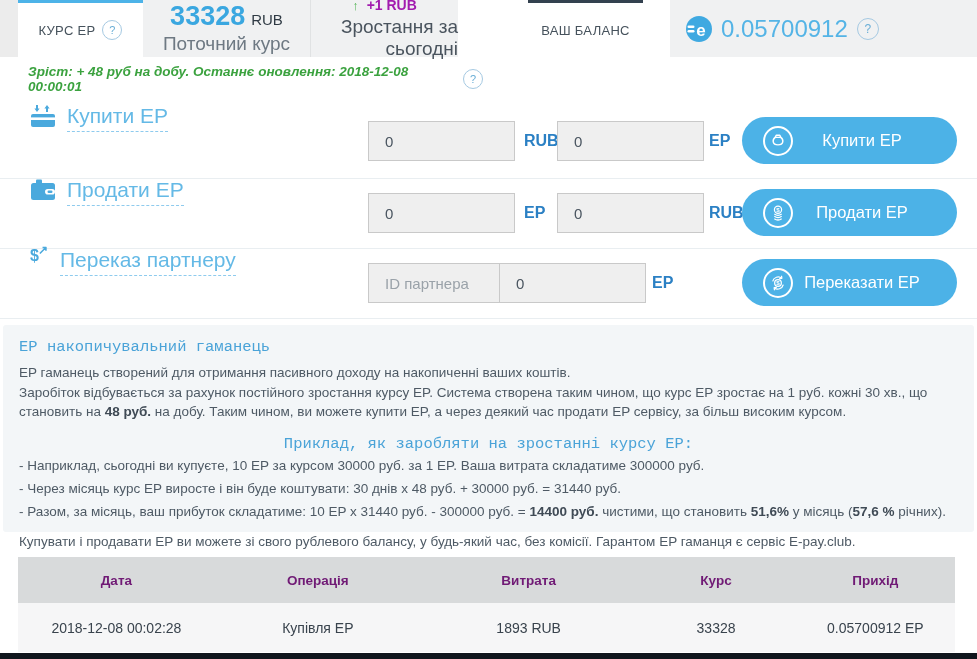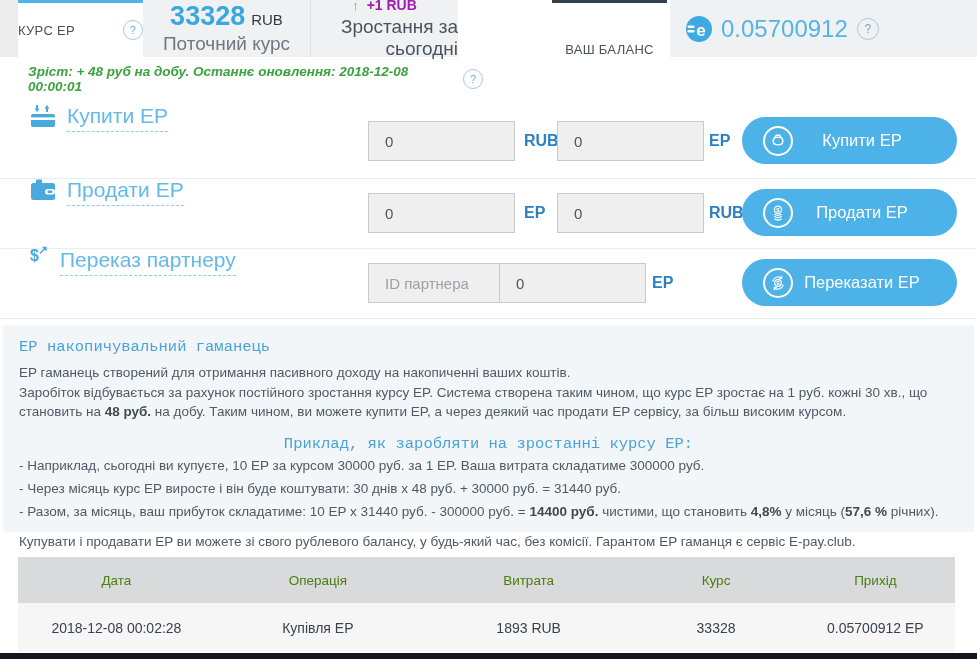--- a/index.html
+++ b/index.html
@@ -4,22 +4,22 @@
 <style>
   html,body{margin:0;padding:0;background:#fff;}
   .page{position:relative;width:977px;height:659px;background:#fff;overflow:hidden;
         font-family:"Liberation Sans", sans-serif;}
 
   
   .left-strip{position:absolute;left:0;top:0;width:18px;height:57px;background:#ececec;}
   .tab{position:absolute;top:0;height:57px;background:#fff;box-sizing:border-box;
        display:flex;align-items:center;justify-content:center;gap:7px;
        font-size:13px;color:#46525c;letter-spacing:.3px;}
-  .tab-rate{left:18px;width:125px;border-top:3px solid #4db3e8;justify-content:space-between;}
-  .tab-balance{left:552px;width:115px;border-top:3px solid #33414f;align-items:flex-end;}
+  .tab-rate{left:18px;width:125px;border-top:3px solid #4db3e8;}
+  .tab-balance{left:528px;width:115px;border-top:3px solid #33414f;}
   .panel{position:absolute;top:0;height:57px;background:#f0f1f2;box-sizing:border-box;}
   .panel-rate{left:143px;width:315px;display:flex;}
   .stat{display:flex;flex-direction:column;align-items:center;justify-content:center;box-sizing:border-box;}
   .stat-rate{width:167px;}
   .stat-growth{width:148px;border-left:1px solid #e0e2e3;}
   .stat .l1{display:flex;align-items:baseline;gap:6px;}
   .big-rate{font-size:27px;font-weight:bold;color:#3aa7e0;line-height:1;}
   .rate-cur{font-size:15px;color:#2f3a44;}
   .cap{font-size:19px;color:#6e7983;margin-top:3px;text-align:right;}
   .cap.dark{color:#4a545e;}
@@ -72,21 +72,21 @@
             border-radius:3px;box-sizing:border-box;padding:13px 16px;}
   .info-title{margin:0;color:#4aa3d8;font-size:15.5px;font-weight:500;font-family:Liberation Mono, monospace;}
   .info-title.second{margin-top:13px;text-align:center;}
   .info-p{margin:7px 0 0;color:#4e5a65;font-size:13.5px;line-height:1.46;}
   .info-p b{color:#3f4a55;}
   .example-line{margin:3px 0 0;white-space:nowrap;}
   .info-footer{margin-top:11px;}
 
   
   .history{position:absolute;left:18px;top:557px;width:937px;border-collapse:collapse;table-layout:fixed;}
-  .history th{background:#d8dadb;height:44px;font-size:13.5px;color:#4d7c0f;font-weight:normal;text-align:center;}
+  .history th{background:#d8dadb;height:44px;font-size:13.5px;color:#701a75;font-weight:bold;text-align:center;}
   .history td{background:#f6f6f7;height:47px;font-size:14px;color:#39434d;text-align:center;}
   .c1{width:21%;} .c2{width:22%;} .c3{width:23%;} .c4{width:17%;} .c5{width:17%;}
 
   .footer-bar{position:absolute;left:0;top:653px;width:977px;height:6px;background:#10161d;}
   svg{display:block;}
 </style>
 </head>
 <body>
 
 <div class="page">
@@ -214,21 +214,21 @@
     </button>
   </div>
 
   <div class="info-box">
     <h3 class="info-title">EP накопичувальний гаманець</h3>
     <p class="info-p"><span>EP гаманець створений для отримання пасивного доходу на накопиченні ваших коштів.</span><br>
       <span>Заробіток відбувається за рахунок постійного зростання курсу EP. Система створена таким чином, що курс EP зростає на 1 руб. кожні 30 хв., що становить на </span><b>48 руб.</b><span> на добу. Таким чином, ви можете купити EP, а через деякий час продати EP сервісу, за більш високим курсом.</span></p>
     <h3 class="info-title second">Приклад, як заробляти на зростанні курсу EP:</h3>
     <p class="info-p example-line">- Наприклад, сьогодні ви купуєте, 10 EP за курсом 30000 руб. за 1 EP. Ваша витрата складатиме 300000 руб.</p>
     <p class="info-p example-line">- Через місяць курс EP виросте і він буде коштувати: 30 днів x 48 руб. + 30000 руб. = 31440 руб.</p>
-    <p class="info-p example-line"><span>- Разом, за місяць, ваш прибуток складатиме: 10 EP x 31440 руб. - 300000 руб. = </span><b>14400 руб.</b><span> чистими, що становить </span><b>4,8%</b><span> у місяць (</span><b>57,6 %</b><span> річних).</span></p>
+    <p class="info-p example-line"><span>- Разом, за місяць, ваш прибуток складатиме: 10 EP x 31440 руб. - 300000 руб. = </span><b>14400 руб.</b><span> чистими, що становить </span><b>51,6%</b><span> у місяць (</span><b>57,6 %</b><span> річних).</span></p>
     <p class="info-p info-footer">Купувати і продавати EP ви можете зі свого рублевого балансу, у будь-який час, без комісії. Гарантом EP гаманця є сервіс E-pay.club.</p>
   </div>
 
   <table class="history">
     <colgroup>
         <col class="c1">
         <col class="c2">
         <col class="c3">
         <col class="c4">
         <col class="c5">

